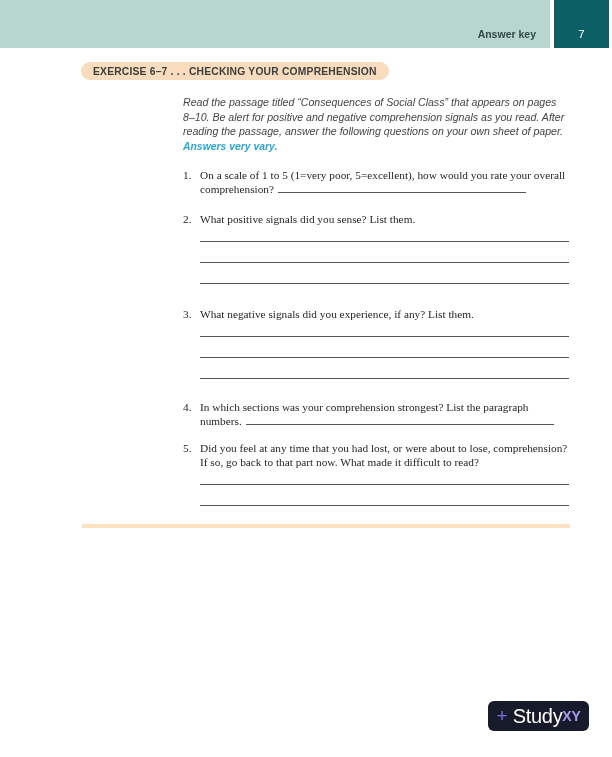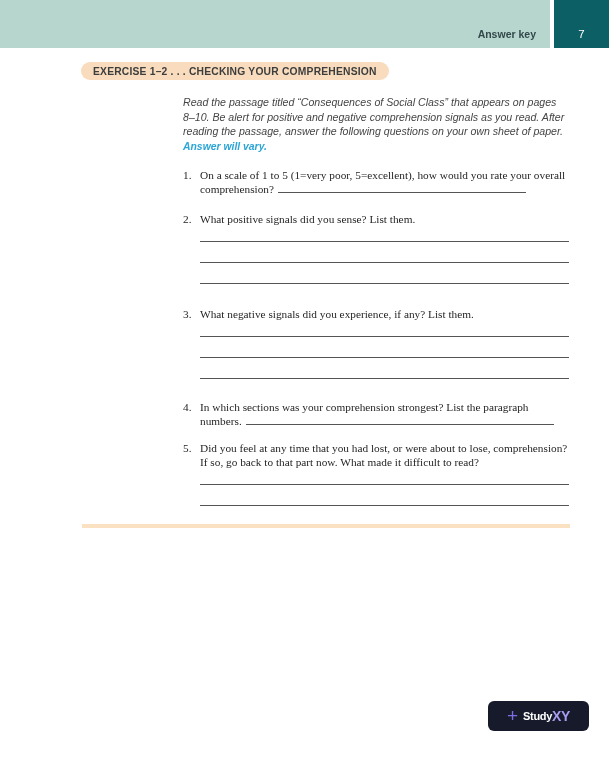--- a/index.html
+++ b/index.html
@@ -98,42 +98,42 @@
     position:absolute; left:488px; top:701px;
     width:101px; height:30px;
     background:#171a2b; border-radius:6px;
     display:flex; align-items:center; justify-content:center;
     font-family:"Liberation Sans", sans-serif;
   }
   .brand-plus {
     color:#7b6de4; font-size:19px; font-weight:normal;
     line-height:1; margin-right:5px; margin-top:-2px;
   }
-  .brand-name { color:#ffffff; font-weight:bold; font-size:11px; letter-spacing:-0.3px; }
+  .brand-name { color:#ffffff; font-weight:normal; font-size:20px; letter-spacing:-0.3px; }
   .brand-suffix { color:#a89cf0; font-weight:bold; font-size:14px; letter-spacing:-0.3px; }
 </style>
 </head>
 <body>
 
 <div class="page">
 
   <div class="topbar">
     <span class="topbar-label">Answer key</span>
   </div>
   <div class="pagenum-box">
     <span class="pagenum">7</span>
   </div>
 
-  <div class="ex-tag">EXERCISE 1–2 . . . CHECKING YOUR COMPREHENSION</div>
+  <div class="ex-tag">EXERCISE 6–7 . . . CHECKING YOUR COMPREHENSION</div>
 
   <div class="content">
 
     <div class="instructions">
       <span>Read the passage titled “Consequences of Social Class” that appears on pages 8–10. Be alert for positive and negative comprehension signals as you read. After reading the passage, answer the following questions on your own sheet of paper.</span><br>
-      <span class="answers-note">Answer will vary.</span>
+      <span class="answers-note">Answers very vary.</span>
     </div>
 
     <div class="q q1">
       <span class="qnum">1.</span>
       <span>On a scale of 1 to 5 (1=very poor, 5=excellent), how would you rate your overall comprehension?</span><span class="fill-line fill-q1"></span>
     </div>
 
     <div class="q q2">
       <span class="qnum">2.</span>
       <span>What positive signals did you sense? List them.</span>

